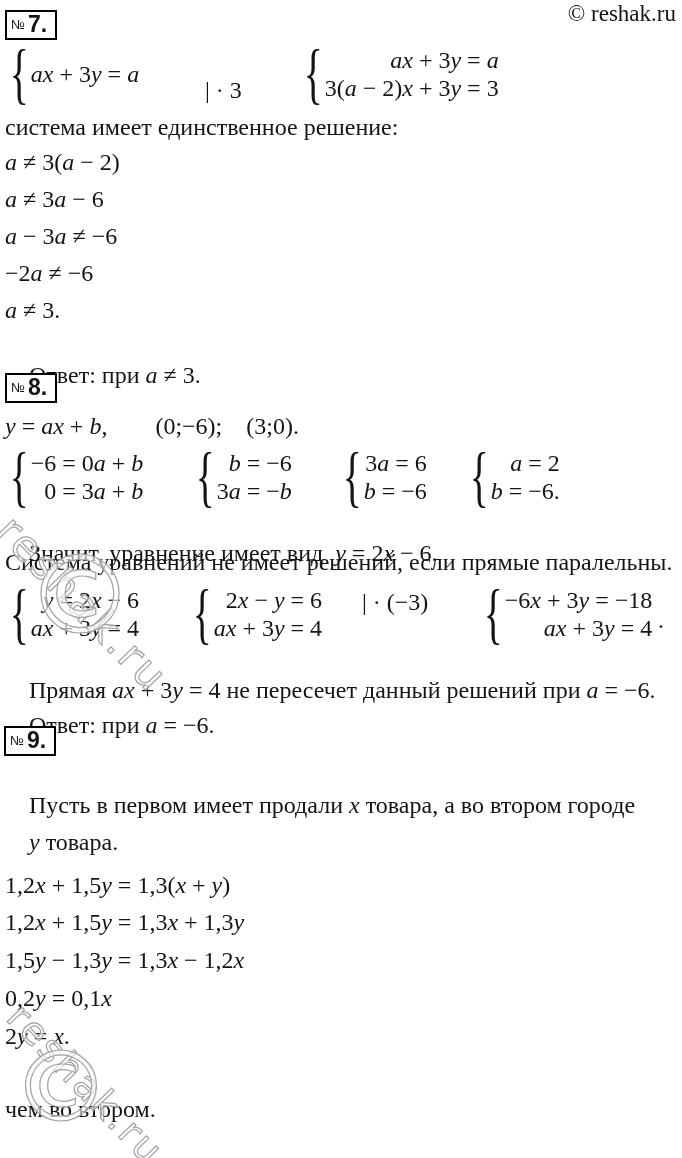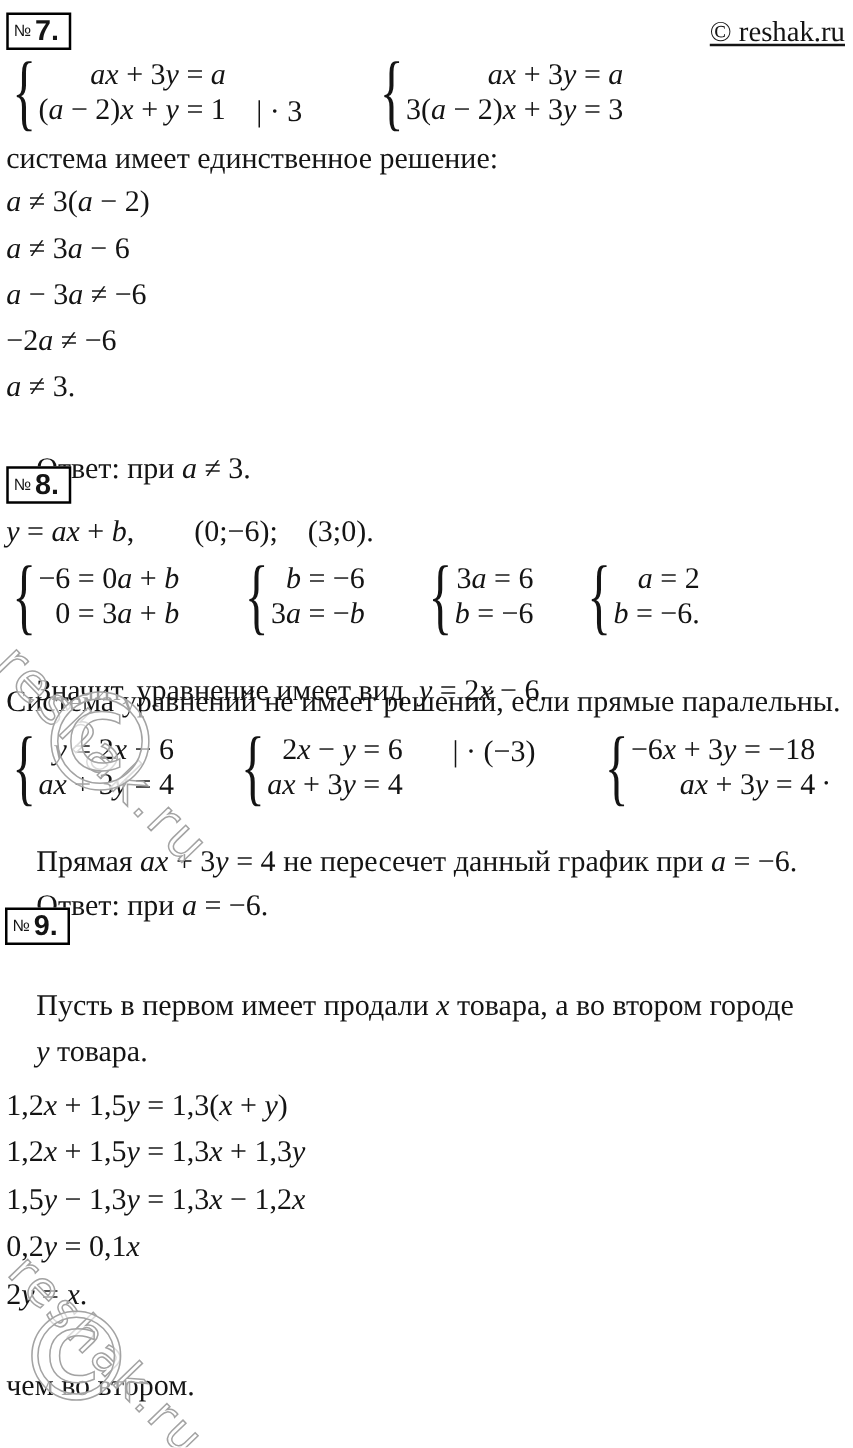--- a/index.html
+++ b/index.html
@@ -35,32 +35,31 @@
     -webkit-text-stroke:1.2px #a3a3a3;
   }
   .wm-text{font-size:42px;letter-spacing:3px;transform:rotate(46deg);transform-origin:0 0;}
   .wm-copy{font-size:108px;line-height:1;}
 </style>
 </head>
 <body>
 
 <div class="page">
 
-  <div class="line small" style="left:auto;right:6px;top:12px;text-decoration:underline;">© reshak.ru</div>
+  <div class="line small" style="left:auto;right:6px;top:0;">© reshak.ru</div>
 
   <div class="num-box" style="left:5px;top:10px;">
     <span class="no">№</span>
       <span class="num">7.</span>
   </div>
 
   <div class="system" style="left:4px;top:46px;">
     <span class="brace">{</span>
     <div class="rows">
       <span class="math"><i>ax</i> + 3<i>y</i> = <i>a</i></span>
-      <span class="math">(<i>a</i> − 2)<i>x</i> + <i>y</i> = 1</span>
     </div>
   </div>
   <div class="line math" style="left:205px;top:76px;">| · 3</div>
   <div class="system" style="left:298px;top:46px;">
     <span class="brace">{</span>
     <div class="rows">
       <span class="math"><i>ax</i> + 3<i>y</i> = <i>a</i></span>
       <span class="math">3(<i>a</i> − 2)<i>x</i> + 3<i>y</i> = 3</span>
     </div>
   </div>
@@ -134,21 +133,21 @@
   <div class="system" style="left:478px;top:586px;">
     <span class="brace">{</span>
     <div class="rows">
       <span class="math">−6<i>x</i> + 3<i>y</i> = −18</span>
       <span class="math"><i>ax</i> + 3<i>y</i> = 4</span>
     </div>
   </div>
   <div class="line" style="left:658px;top:606px;">.</div>
 
   <div class="line" style="left:5px;top:648px;">
-    <span>Прямая </span><span class="math"><i>ax</i> + 3<i>y</i> = 4</span><span> не пересечет данный график при </span><span class="math"><i>a</i> = −6.</span>
+    <span>Прямая </span><span class="math"><i>ax</i> + 3<i>y</i> = 4</span><span> не пересечет данный решений при </span><span class="math"><i>a</i> = −6.</span>
   </div>
   <div class="line" style="left:5px;top:683px;">
     <span>Ответ: при </span><span class="math"><i>a</i> = −6.</span>
   </div>
 
   <div class="num-box" style="left:4px;top:726px;">
     <span class="no">№</span>
       <span class="num">9.</span>
   </div>
 

